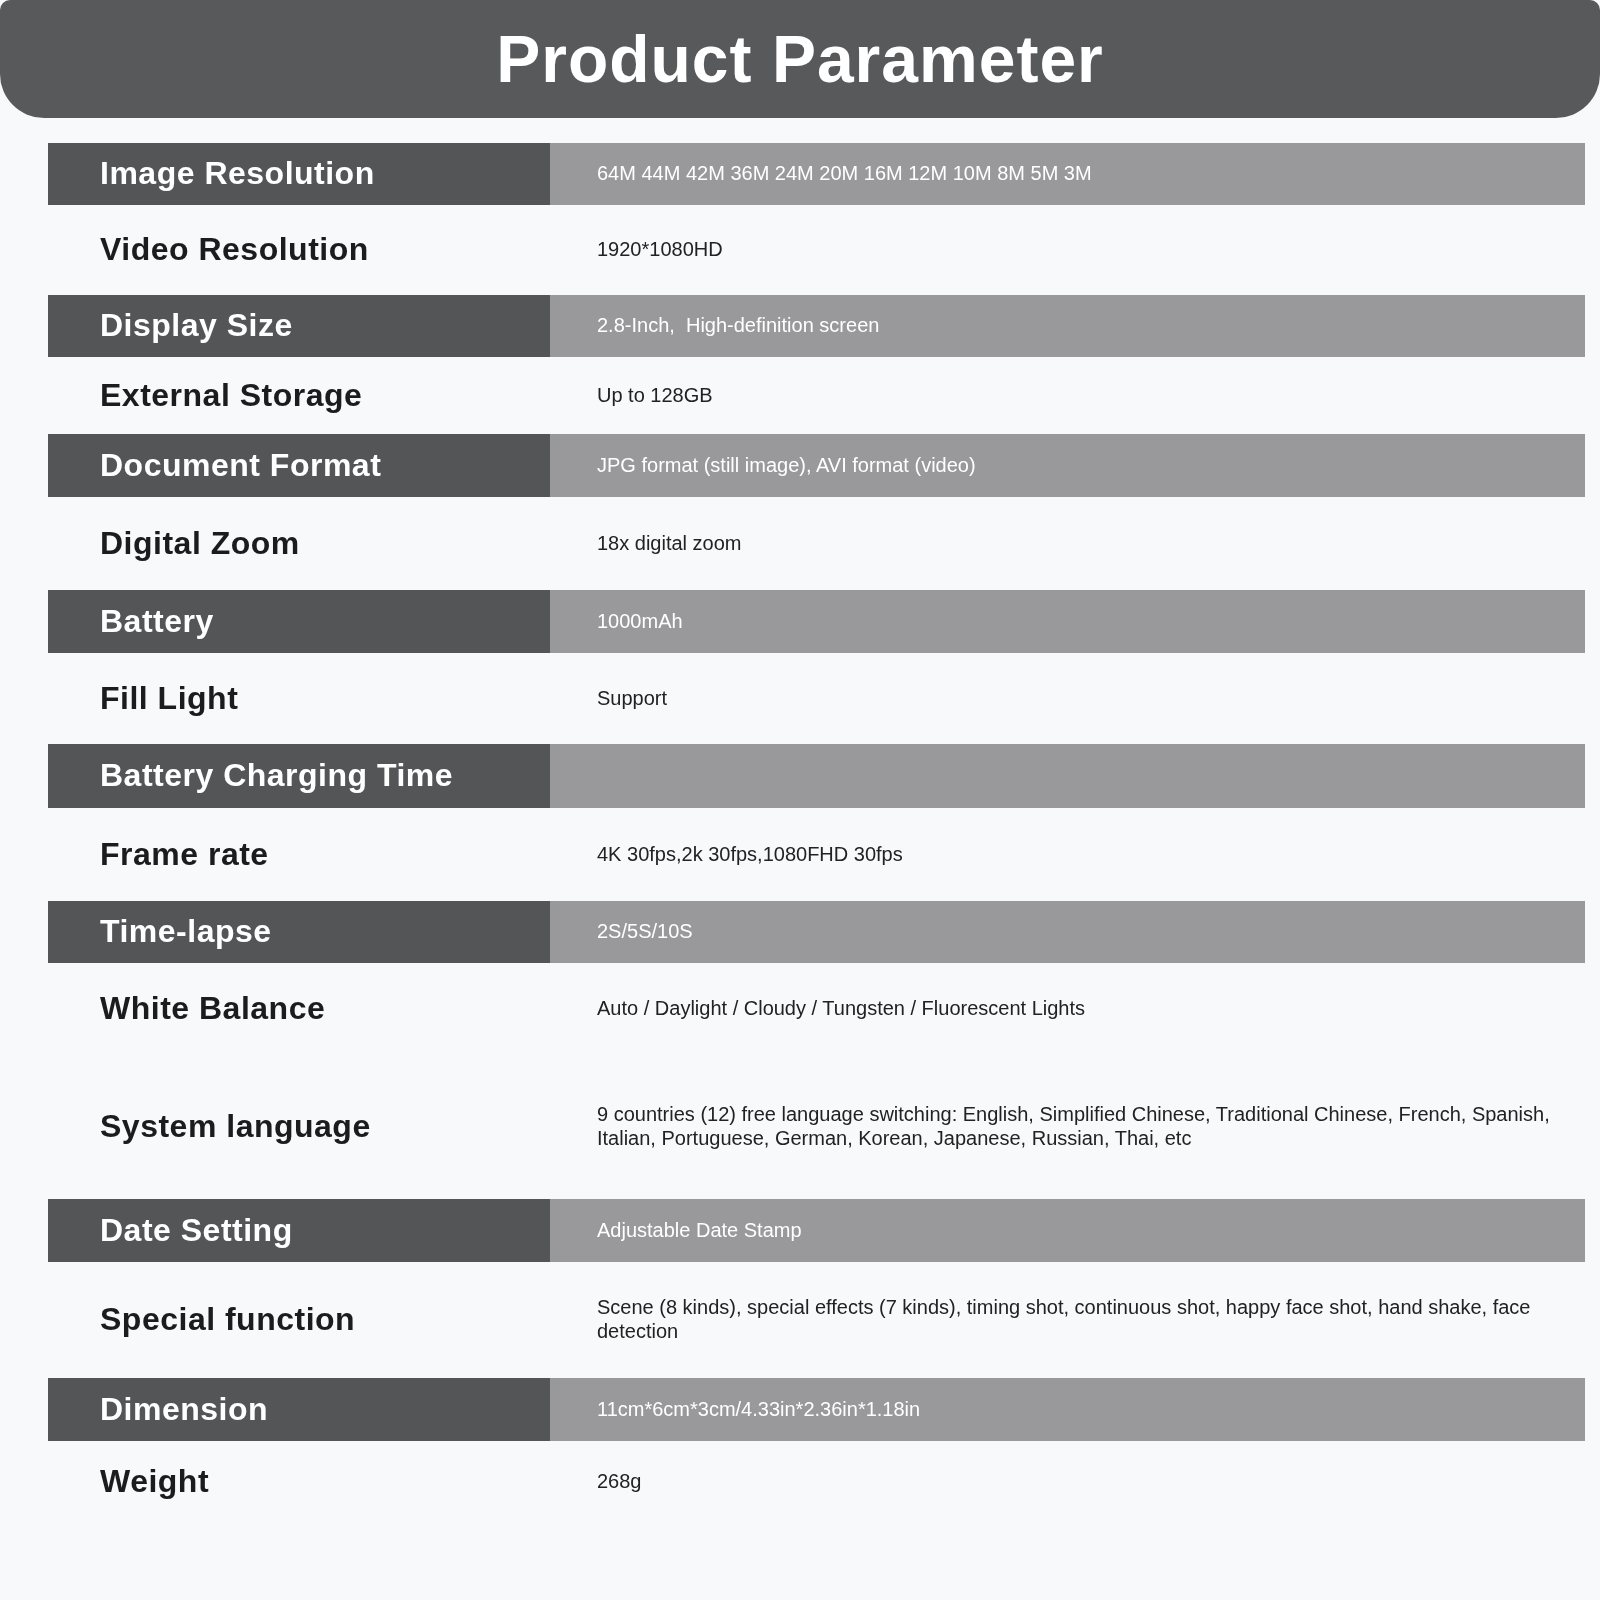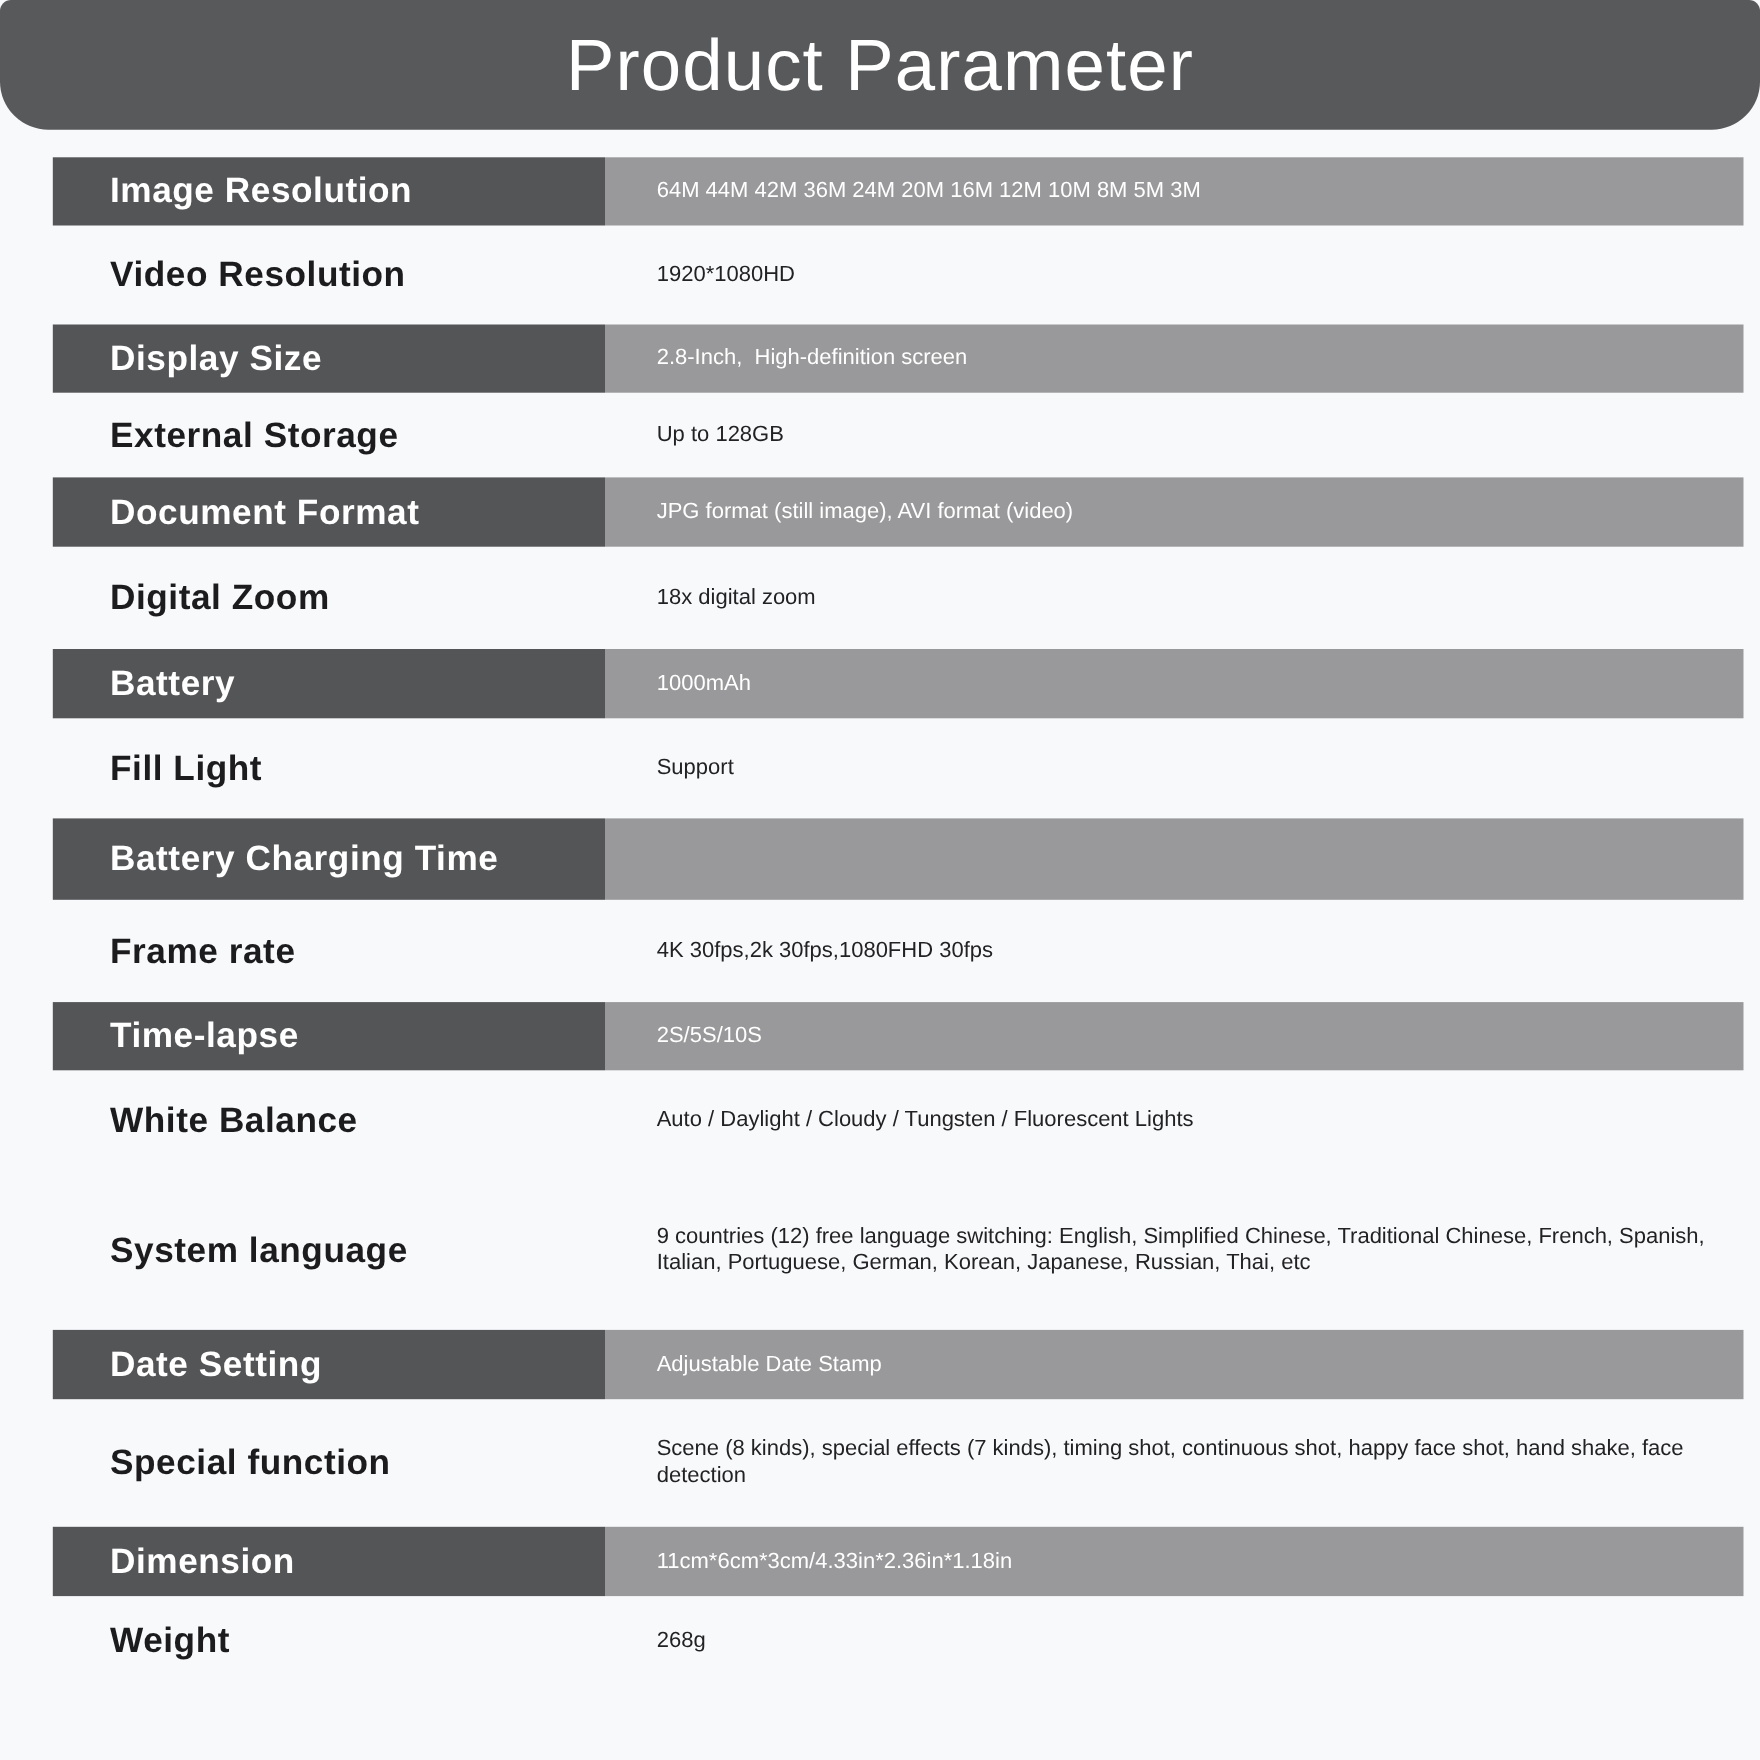--- a/index.html
+++ b/index.html
@@ -17,21 +17,21 @@
     background: #58595b;
     border-radius: 10px 10px 44px 44px;
     display: flex;
     align-items: center;
     justify-content: center;
   }
   .hdr-title {
     margin: 0;
     color: #ffffff;
     font-size: 66px;
-    font-weight: 400;
+    font-weight: 700;
     letter-spacing: 1px;
   }
   .tbl { margin-top: 25px; }
   .row {
     display: flex;
     margin-left: 8px;
     margin-right: 15px;
   }
   .cell { display: flex; align-items: center; }
   .label {
@@ -51,21 +51,21 @@
     padding-right: 18px;
     font-size: 20px;
     color: #222224;
     line-height: 1.18;
   }
   .row.dark .label { background: #545557; color: #ffffff; }
   .row.dark .value { background: #99999b; color: #ffffff; }
   
   .rh62 { height: 62px; }
   .rh63 { height: 63px; }
-  .rh64 { height: 74px; }
+  .rh64 { height: 64px; }
   .rh81 { height: 81px; }
   .rh90 { height: 90px; }
   .rh91 { height: 91px; }
   .rh92 { height: 77px; }
   .rh93 { height: 93px; }
   .rh116 { height: 116px; }
   .rh145 { height: 145px; }
 </style>
 </head>
 <body>

